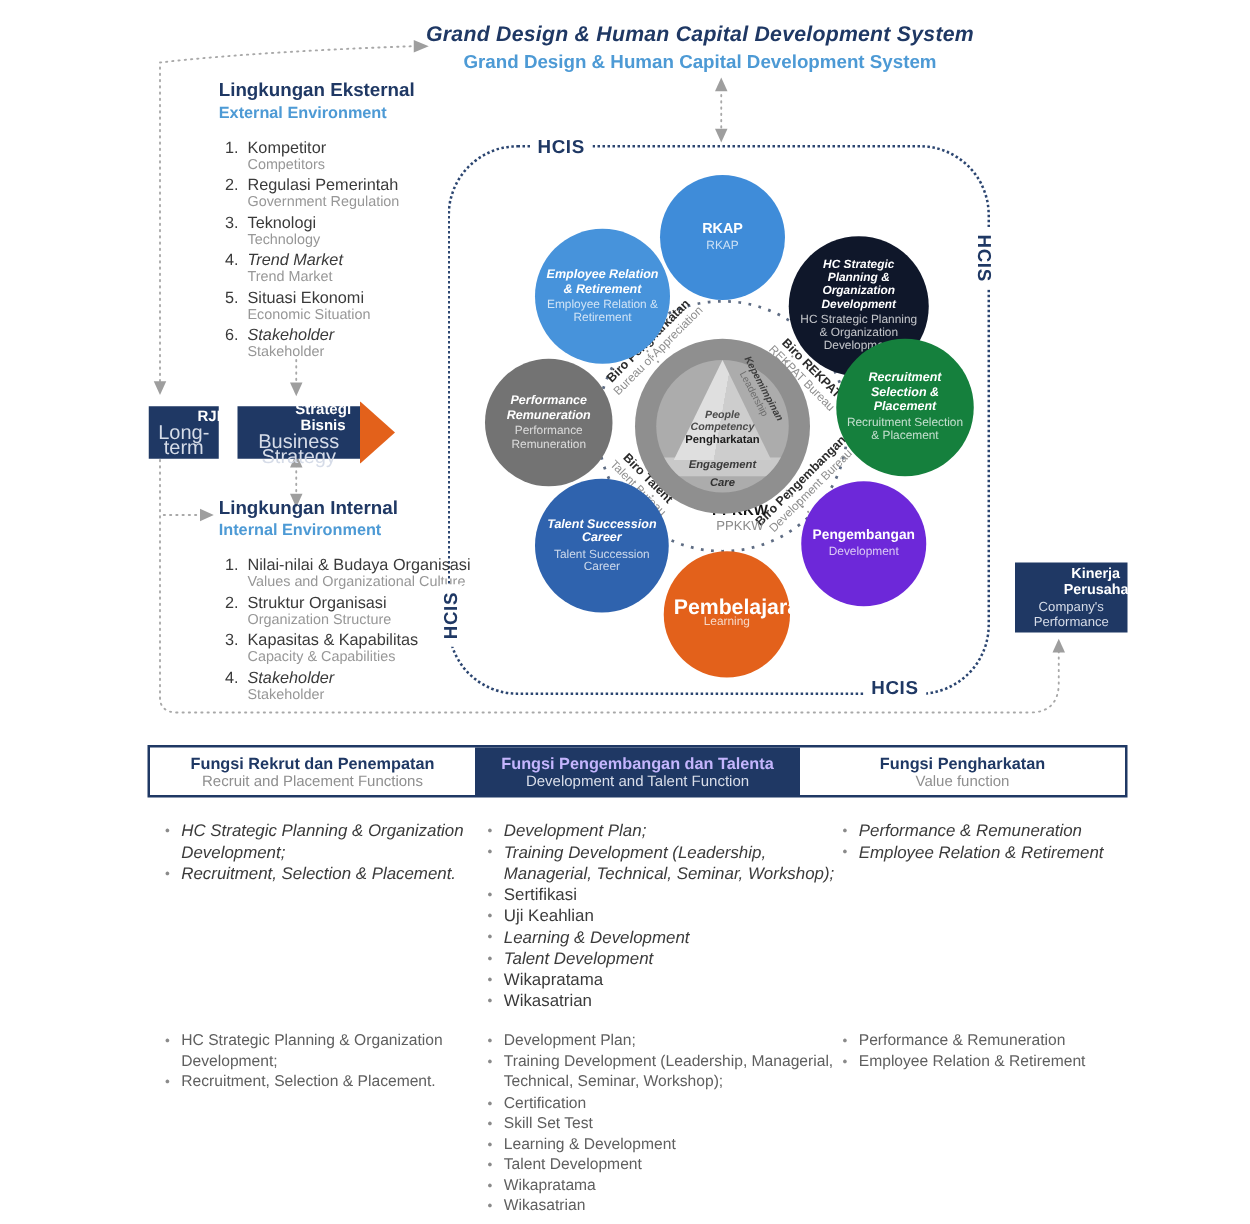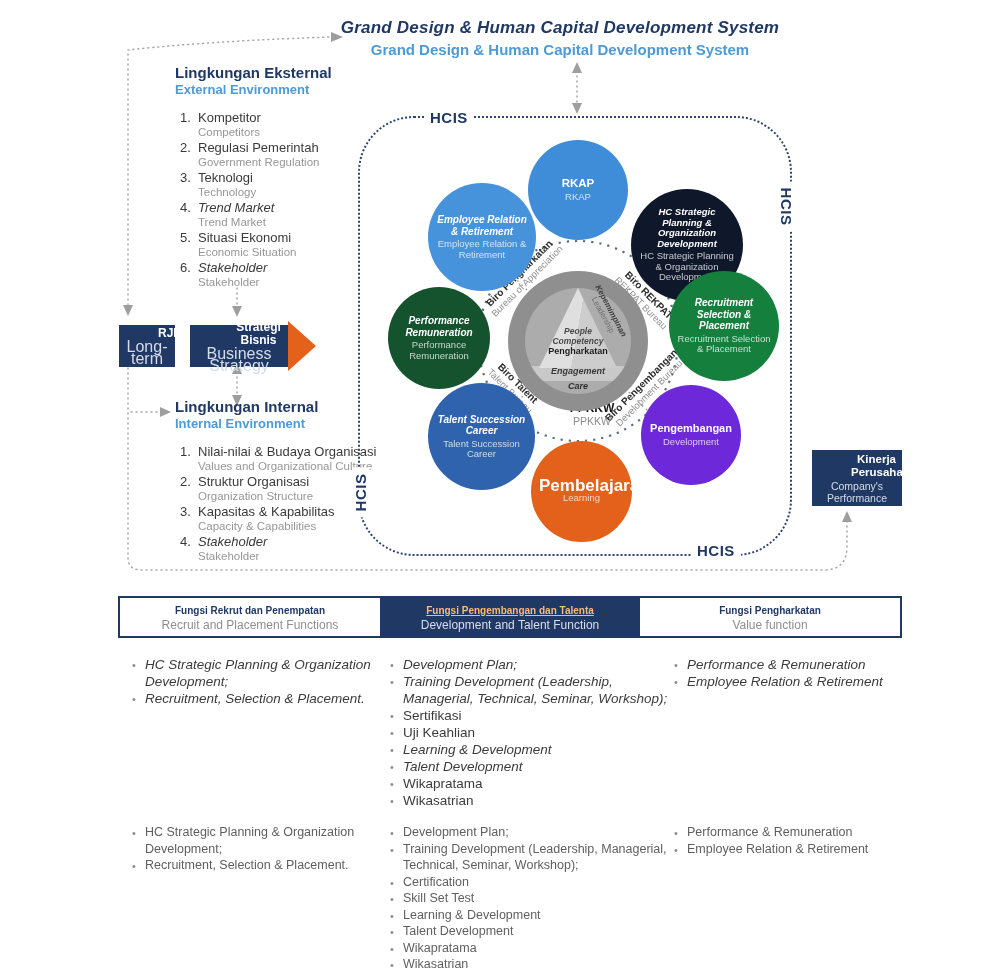--- a/index.html
+++ b/index.html
@@ -52,21 +52,21 @@
   
   .bubble{position:absolute;border-radius:50%;color:#fff;display:flex;flex-direction:column;
           justify-content:center;text-align:center;z-index:4;padding:0 8px;box-sizing:border-box;}
   .b-id{font-weight:bold;font-style:italic;font-size:10px;line-height:11.5px;}
   .b-en{font-size:9.5px;line-height:10.5px;color:rgba(255,255,255,.75);margin-top:2px;}
   .c-rkap{left:528px;top:140px;width:100px;height:100px;background:#3F8CD9;}
   .c-rkap .b-id{font-style:normal;font-size:11.5px;}
   .c-emp{left:428px;top:183px;width:108px;height:108px;background:#4793DB;}
   .c-hcs{left:631px;top:189px;width:112px;height:112px;background:#0f172a;}
   .c-hcs .b-id,.c-hcs .b-en{font-size:9.5px;line-height:10.5px;}
-  .c-perf{left:388px;top:287px;width:102px;height:102px;background:#14532d;}
+  .c-perf{left:388px;top:287px;width:102px;height:102px;background:#737373;}
   .c-rec{left:669px;top:271px;width:110px;height:110px;background:#15803d;}
   .c-tal{left:428px;top:383px;width:107px;height:107px;background:#2F63AE;}
   .c-pem{left:531px;top:441px;width:101px;height:101px;background:#E3611B;}
   .c-pem .b-id{font-style:normal;font-size:17px;}
   .c-pen{left:641px;top:385px;width:100px;height:100px;background:#6d28d9;}
   .c-pen .b-id{font-style:normal;font-size:11px;}
 
   
   .ppkkw{left:552px;top:402px;width:80px;text-align:center;z-index:5;}
   .ppkkw .p1{font-size:12px;font-weight:bold;color:#141414;line-height:13px;}
@@ -98,23 +98,23 @@
   .eng{position:absolute;left:0;right:0;top:95px;text-align:center;font-size:9px;font-weight:bold;
        font-style:italic;color:#3a3a3a;z-index:2;}
   .care{position:absolute;left:0;right:0;top:110px;text-align:center;font-size:9px;font-weight:bold;
         font-style:italic;color:#303030;z-index:2;}
 
   
   .fheader{left:118px;top:596px;width:784px;height:42px;border:2px solid #1F3864;display:flex;
            box-sizing:border-box;z-index:6;background:#fff;}
   .fcell{flex:1;text-align:center;display:flex;flex-direction:column;justify-content:center;}
   .fcell-mid{background:#1F3864;}
-  .fh-id{font-size:10px;font-weight:bold;color:#1F3864;line-height:15px;}
+  .fh-id{font-size:13px;font-weight:bold;color:#1F3864;line-height:15px;}
   .fh-en{font-size:12px;color:#8F8F8F;line-height:14px;}
-  .fcell-mid .fh-id{color:#fdba74;text-decoration:underline;}
+  .fcell-mid .fh-id{color:#c4b5fd;}
   .fcell-mid .fh-en{color:#D9DEEA;}
 
   
   ul.blist{list-style:none;margin:0;padding:0;}
   .blist li{position:relative;padding-left:15px;margin:0;}
   .blist li::before{content:"\2022";position:absolute;left:2px;top:1px;font-size:11px;color:#8a8a8a;}
   .dt{top:656px;z-index:6;}
   .dt li{font-size:13.5px;color:#3b3b3b;line-height:17px;}
   .db{top:824px;z-index:6;}
   .db li{font-size:12.5px;color:#5f5f5f;line-height:16.5px;}

